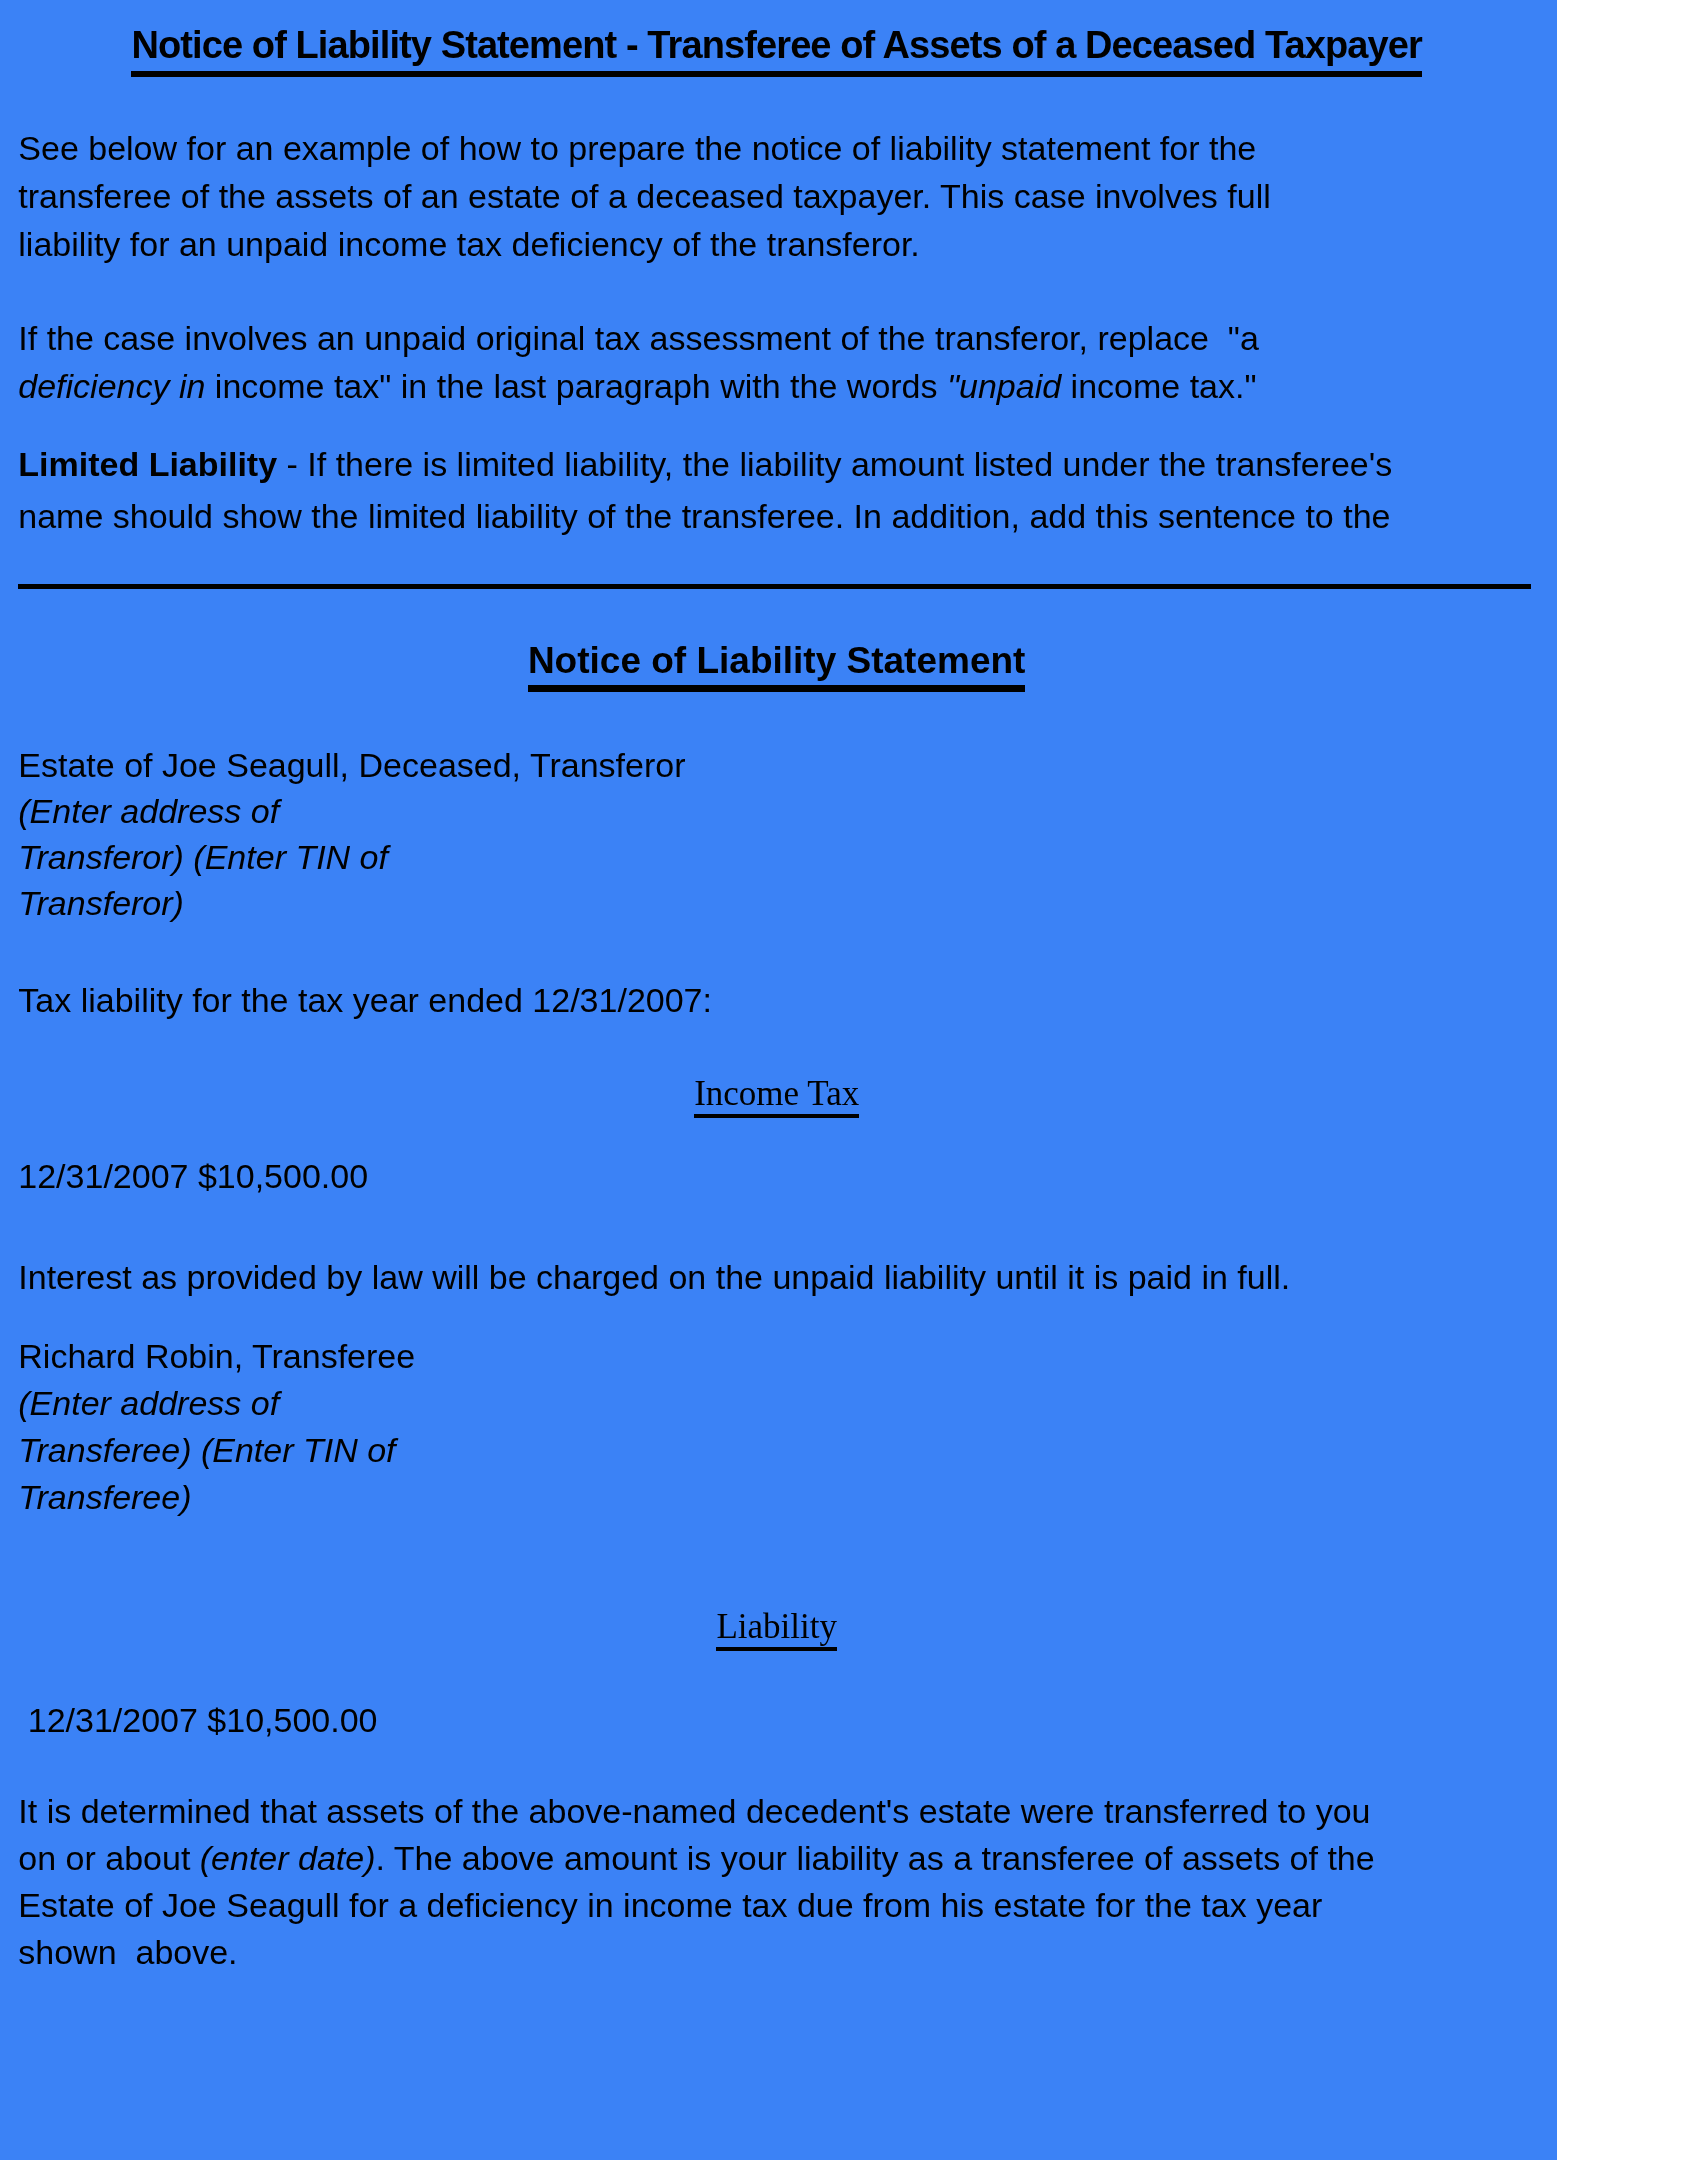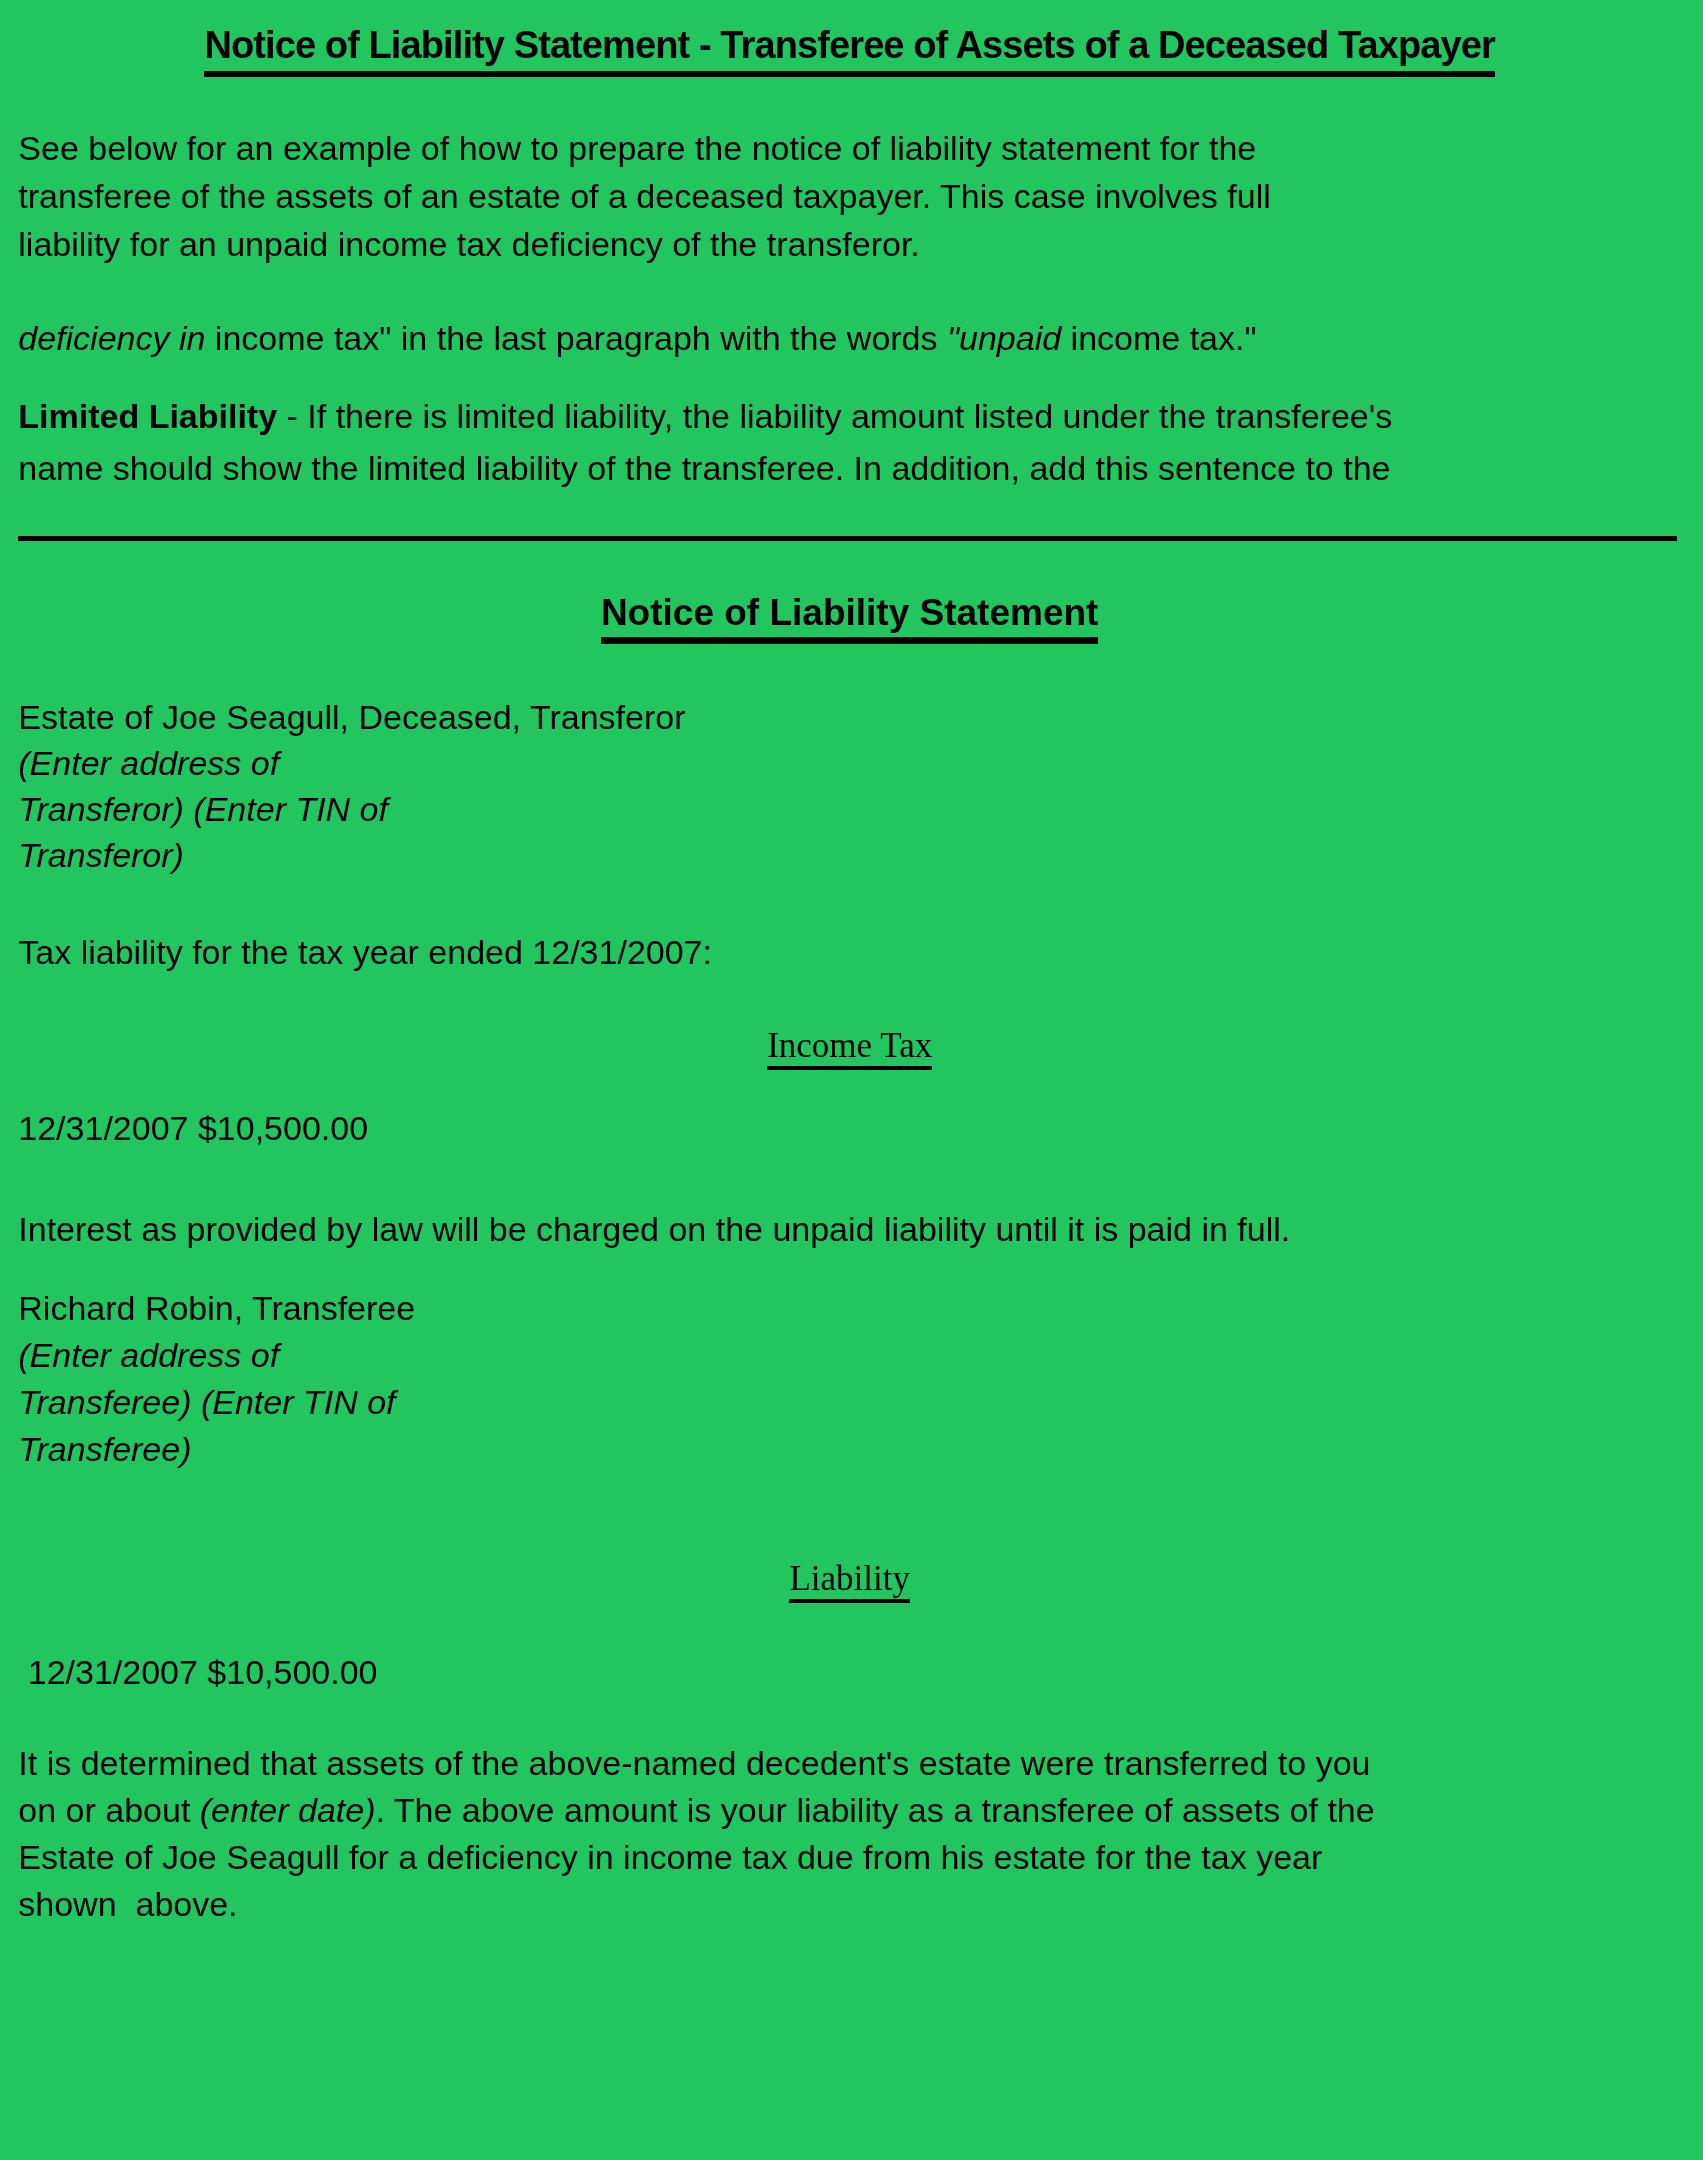--- a/index.html
+++ b/index.html
@@ -1,20 +1,20 @@
 <!DOCTYPE html>
 <html style="font-size:14.6px"><head>
 <meta charset="utf-8">
 <style>
   html,body { margin:0; padding:0; background:#ffffff; }
   .page {
     position: relative;
-    width: 1703px;
+    width: 1557px;
     height: 2160px;
-    background: #22c55e;
+    background: #3b82f6;
     color: #000000;
     font-family: "Liberation Sans", "DejaVu Sans", sans-serif;
     font-size: 34px;
     line-height: 48px;
     overflow: hidden;
   }
   .content { padding: 24px 22px 0 18.3px; }
   .line { white-space: pre-wrap; }
   .it { font-style: italic; }
   .b  { font-weight: bold; }
@@ -77,20 +77,21 @@
       <span class="u-thick">Notice of Liability Statement - Transferee of Assets of a Deceased Taxpayer</span>
     </div>
 
     <div class="p1">
       <div class="line">See below for an example of how to prepare the notice of liability statement for the</div>
       <div class="line">transferee of the assets of an estate of a deceased taxpayer. This case involves full</div>
       <div class="line">liability for an unpaid income tax deficiency of the transferor.</div>
     </div>
 
     <div class="p2">
+      <div class="line">If the case involves an unpaid original tax assessment of the transferor, replace  "a</div>
       <div class="line"><span class="it">deficiency in</span><span> income tax" in the last paragraph with the words </span><span class="it">"unpaid</span><span> income tax."</span></div>
     </div>
 
     <div class="p3">
       <div class="line"><span class="b">Limited Liability</span><span> - If there is limited liability, the liability amount listed under the transferee's</span></div>
       <div class="line">name should show the limited liability of the transferee. In addition, add this sentence to the</div>
     </div>
 
     <hr class="divider">
 

